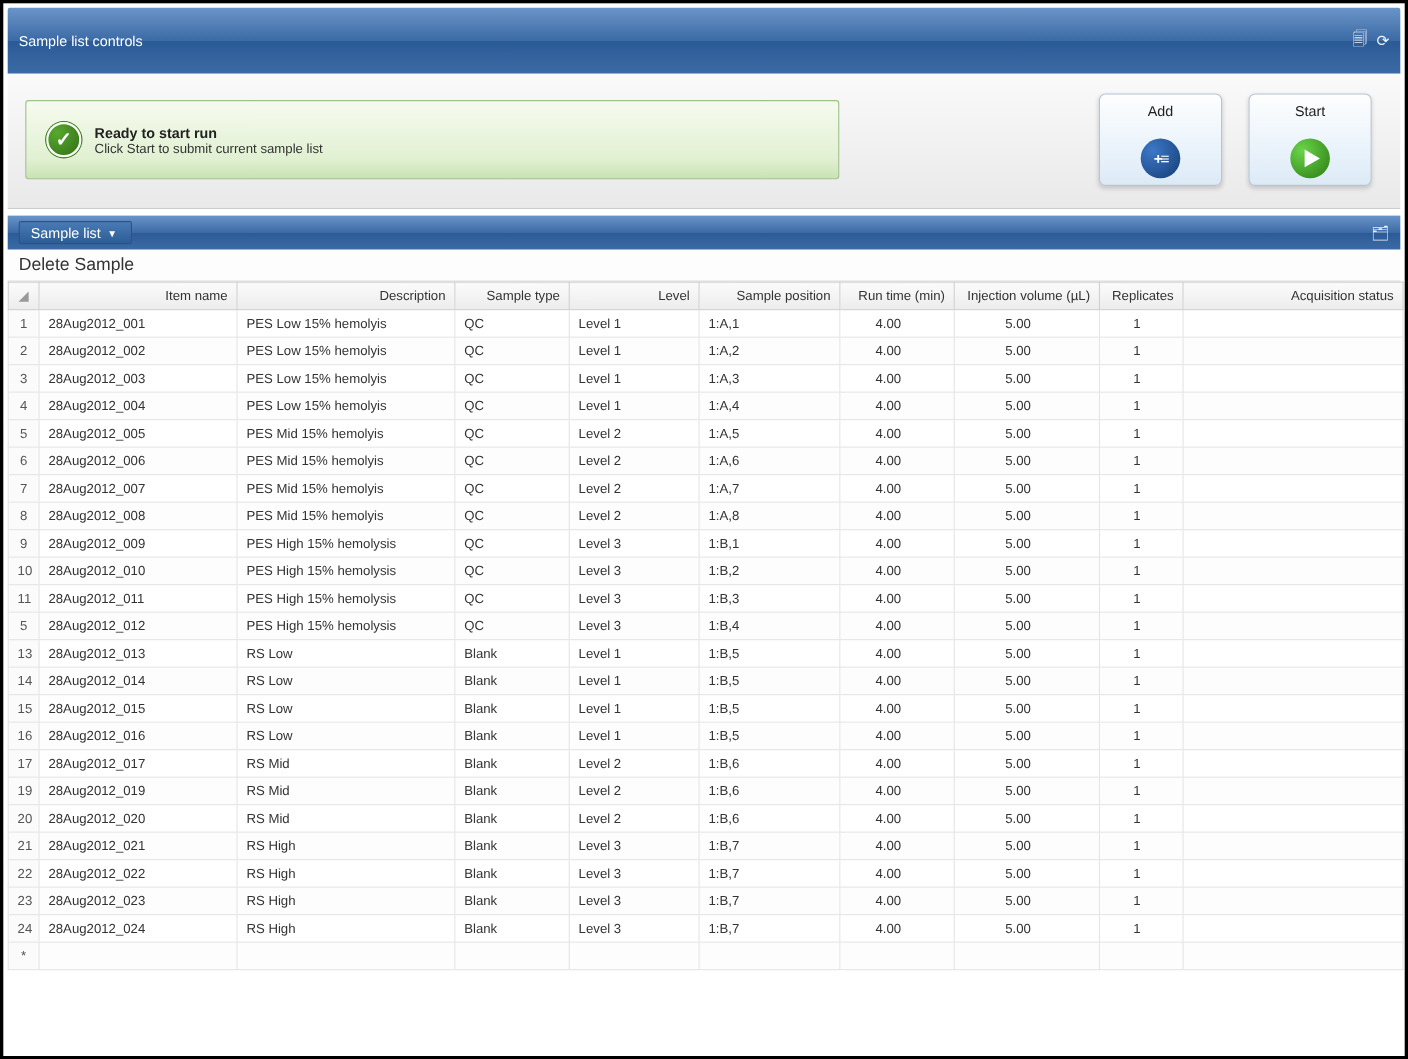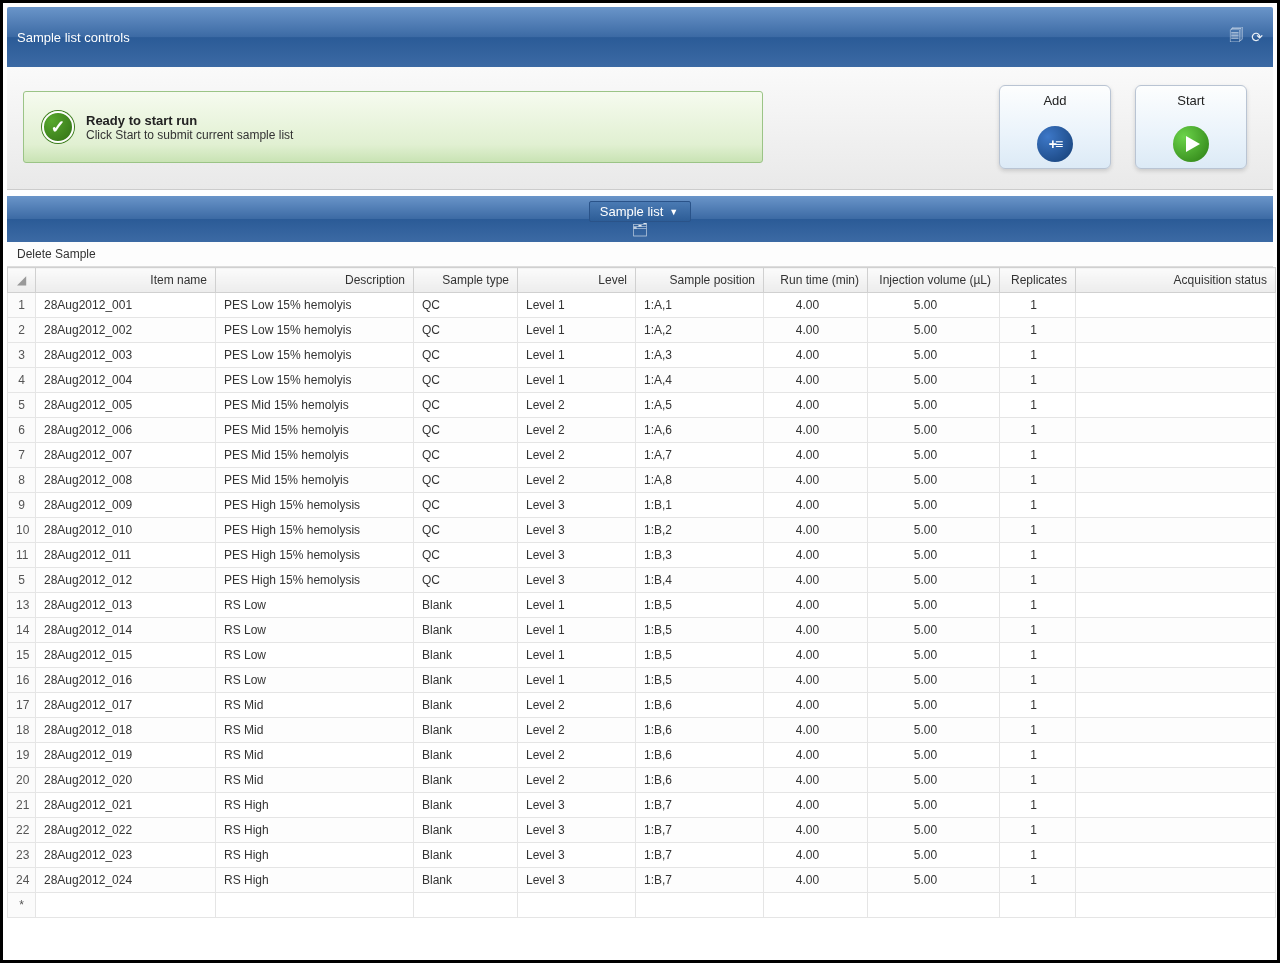--- a/index.html
+++ b/index.html
@@ -80,27 +80,26 @@
   .start-round::after { content:""; display:block; width:0;height:0;
     border-left:14px solid #fff; border-top:8px solid transparent; border-bottom:8px solid transparent; margin-left:3px;}
 
   .list-header-bar {
     background: linear-gradient(to bottom, #6a95c9 0%, #3c6aa4 50%, #2b5b97 51%, #3c6aa4 100%);
     color:#fff;
     padding:5px 10px;
     font-size:13px;
     display:flex; align-items:center; justify-content:space-between;
     margin-top:6px;
-    flex-direction:column;
   }
   .list-header-bar .dd { background: linear-gradient(to bottom,#4a7ab3,#2d5d97); border:1px solid #2a5389; padding:2px 12px 2px 10px; border-radius:2px; display:flex; align-items:center; gap:6px; cursor:pointer;}
   .list-header-bar .dd .caret { font-size:9px;}
   .list-header-bar .right-icon { opacity:.85; cursor:pointer;}
 
-  .context-row { padding:5px 10px; font-size:12px; color:#333; background:#fdfdfd; border-bottom:1px solid #ddd; cursor:pointer;}
+  .context-row { padding:5px 10px; font-size:16px; color:#333; background:#fdfdfd; border-bottom:1px solid #ddd; cursor:pointer;}
 
   table { border-collapse: collapse; width:100%; table-layout:fixed; }
   thead th {
     background: linear-gradient(to bottom,#fbfbfb,#ececec);
     border:1px solid #d0d0d0;
     font-weight:normal; text-align:right;
     font-size:12px; color:#333;
     padding:5px 8px;
     white-space:nowrap; overflow:hidden;
   }
@@ -380,32 +379,20 @@
         <td>RS Mid</td>
         <td>Blank</td>
         <td>Level 2</td>
         <td>1:B,6</td>
         <td class="num-r">4.00</td>
         <td class="num-r">5.00</td>
         <td class="num-c">1</td>
         <td></td>
       </tr>
       <tr>
-        <td>18</td>
-        <td>28Aug2012_018</td>
-        <td>RS Mid</td>
-        <td>Blank</td>
-        <td>Level 2</td>
-        <td>1:B,6</td>
-        <td class="num-r">4.00</td>
-        <td class="num-r">5.00</td>
-        <td class="num-c">1</td>
-        <td></td>
-      </tr>
-      <tr>
         <td>19</td>
         <td>28Aug2012_019</td>
         <td>RS Mid</td>
         <td>Blank</td>
         <td>Level 2</td>
         <td>1:B,6</td>
         <td class="num-r">4.00</td>
         <td class="num-r">5.00</td>
         <td class="num-c">1</td>
         <td></td>

